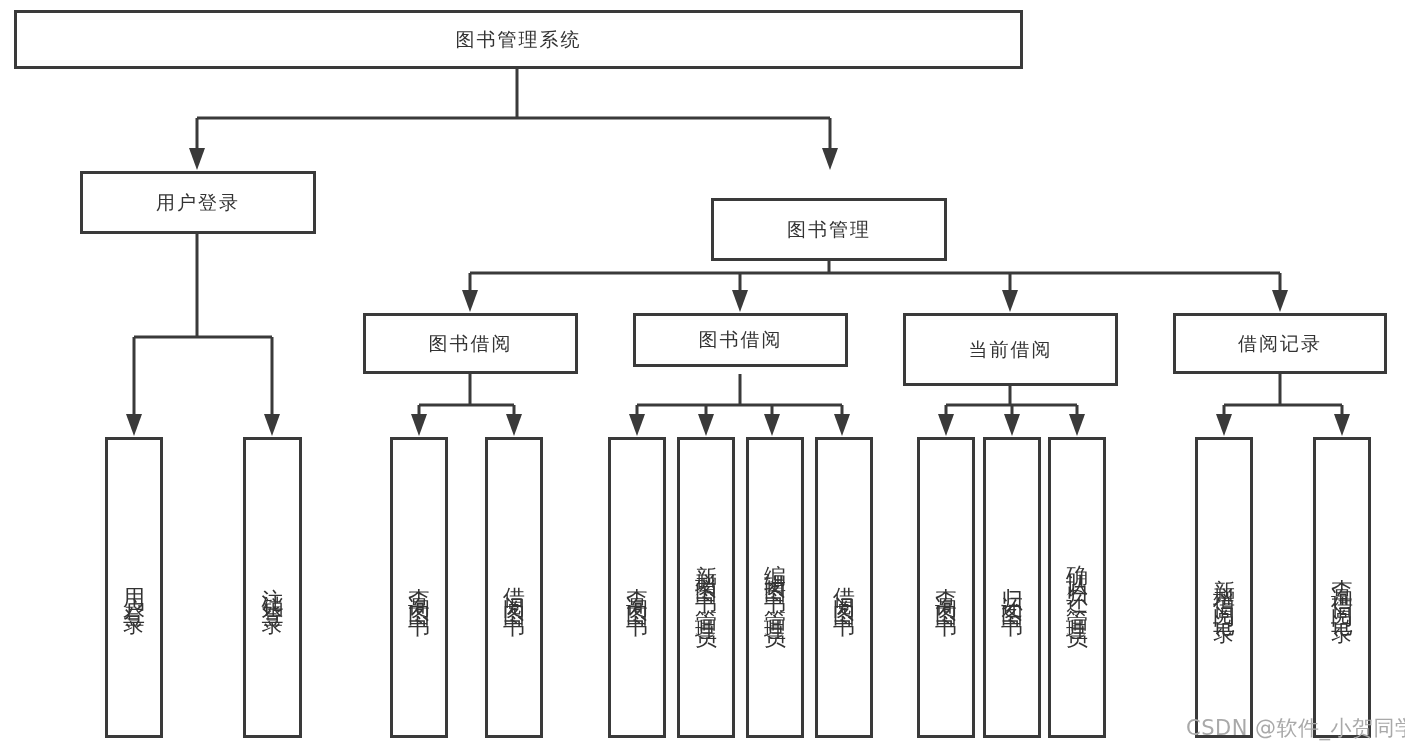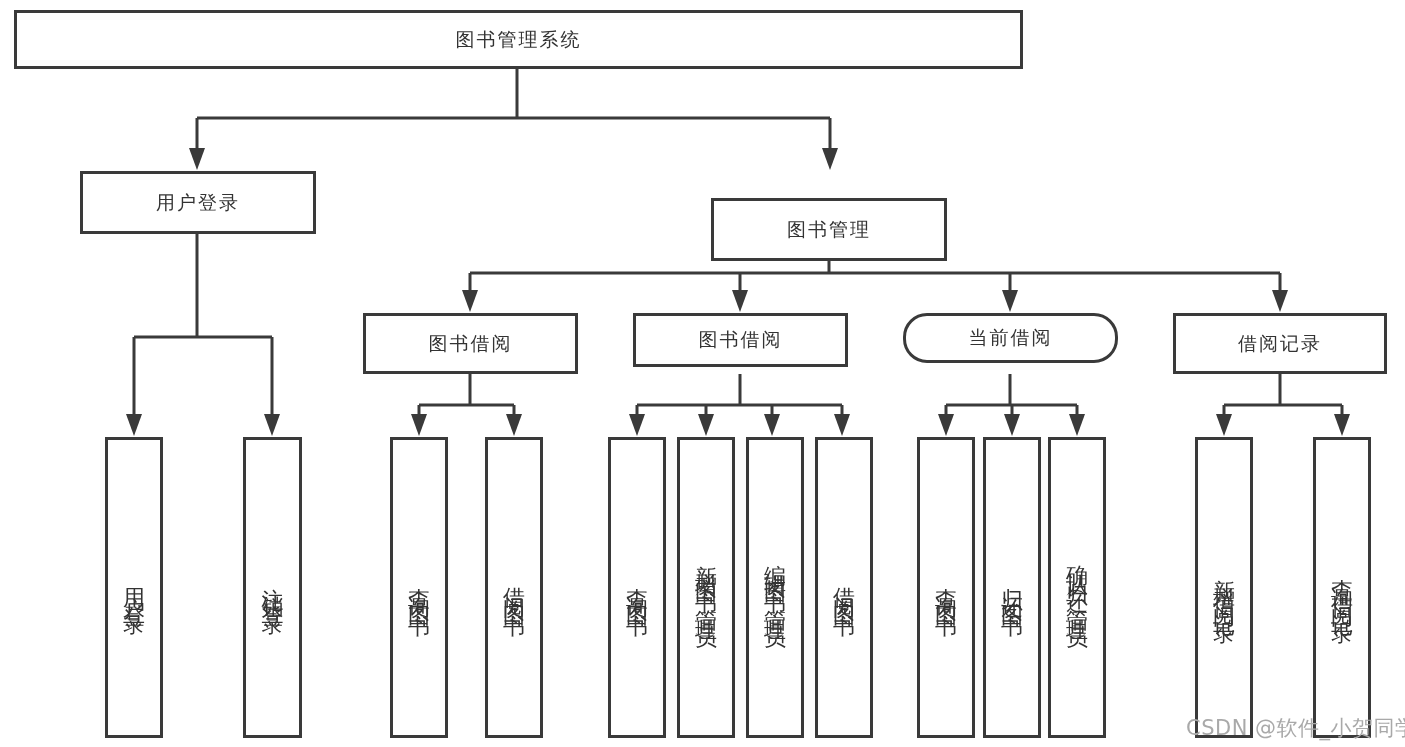--- a/index.html
+++ b/index.html
@@ -62,21 +62,21 @@
     </g>
   </svg>
 
   <div class="node hnode" style="left:14px;top:10px;width:1009px;height:59px;">图书管理系统</div>
 
   <div class="node hnode" style="left:80px;top:171px;width:236px;height:63px;">用户登录</div>
   <div class="node hnode" style="left:711px;top:171px;width:236px;height:63px;margin-top:27px;">图书管理</div>
 
   <div class="node hnode" style="left:363px;top:313px;width:215px;height:61px;">图书借阅</div>
   <div class="node hnode" style="left:633px;top:313px;width:215px;height:54px;">图书借阅</div>
-  <div class="node hnode" style="left:903px;top:313px;width:215px;height:50px;border-radius:24px;">当前借阅</div>
+  <div class="node hnode" style="left:903px;top:313px;width:215px;height:73px;">当前借阅</div>
   <div class="node hnode" style="left:1173px;top:313px;width:214px;height:61px;">借阅记录</div>
 
   <div class="node vnode" style="left:105px;top:437px;width:58px;height:301px;">
     <span>用户登录</span>
   </div>
   <div class="node vnode" style="left:243px;top:437px;width:59px;height:301px;">
     <span>注销登录</span>
   </div>
 
   <div class="node vnode" style="left:390px;top:437px;width:58px;height:301px;">

